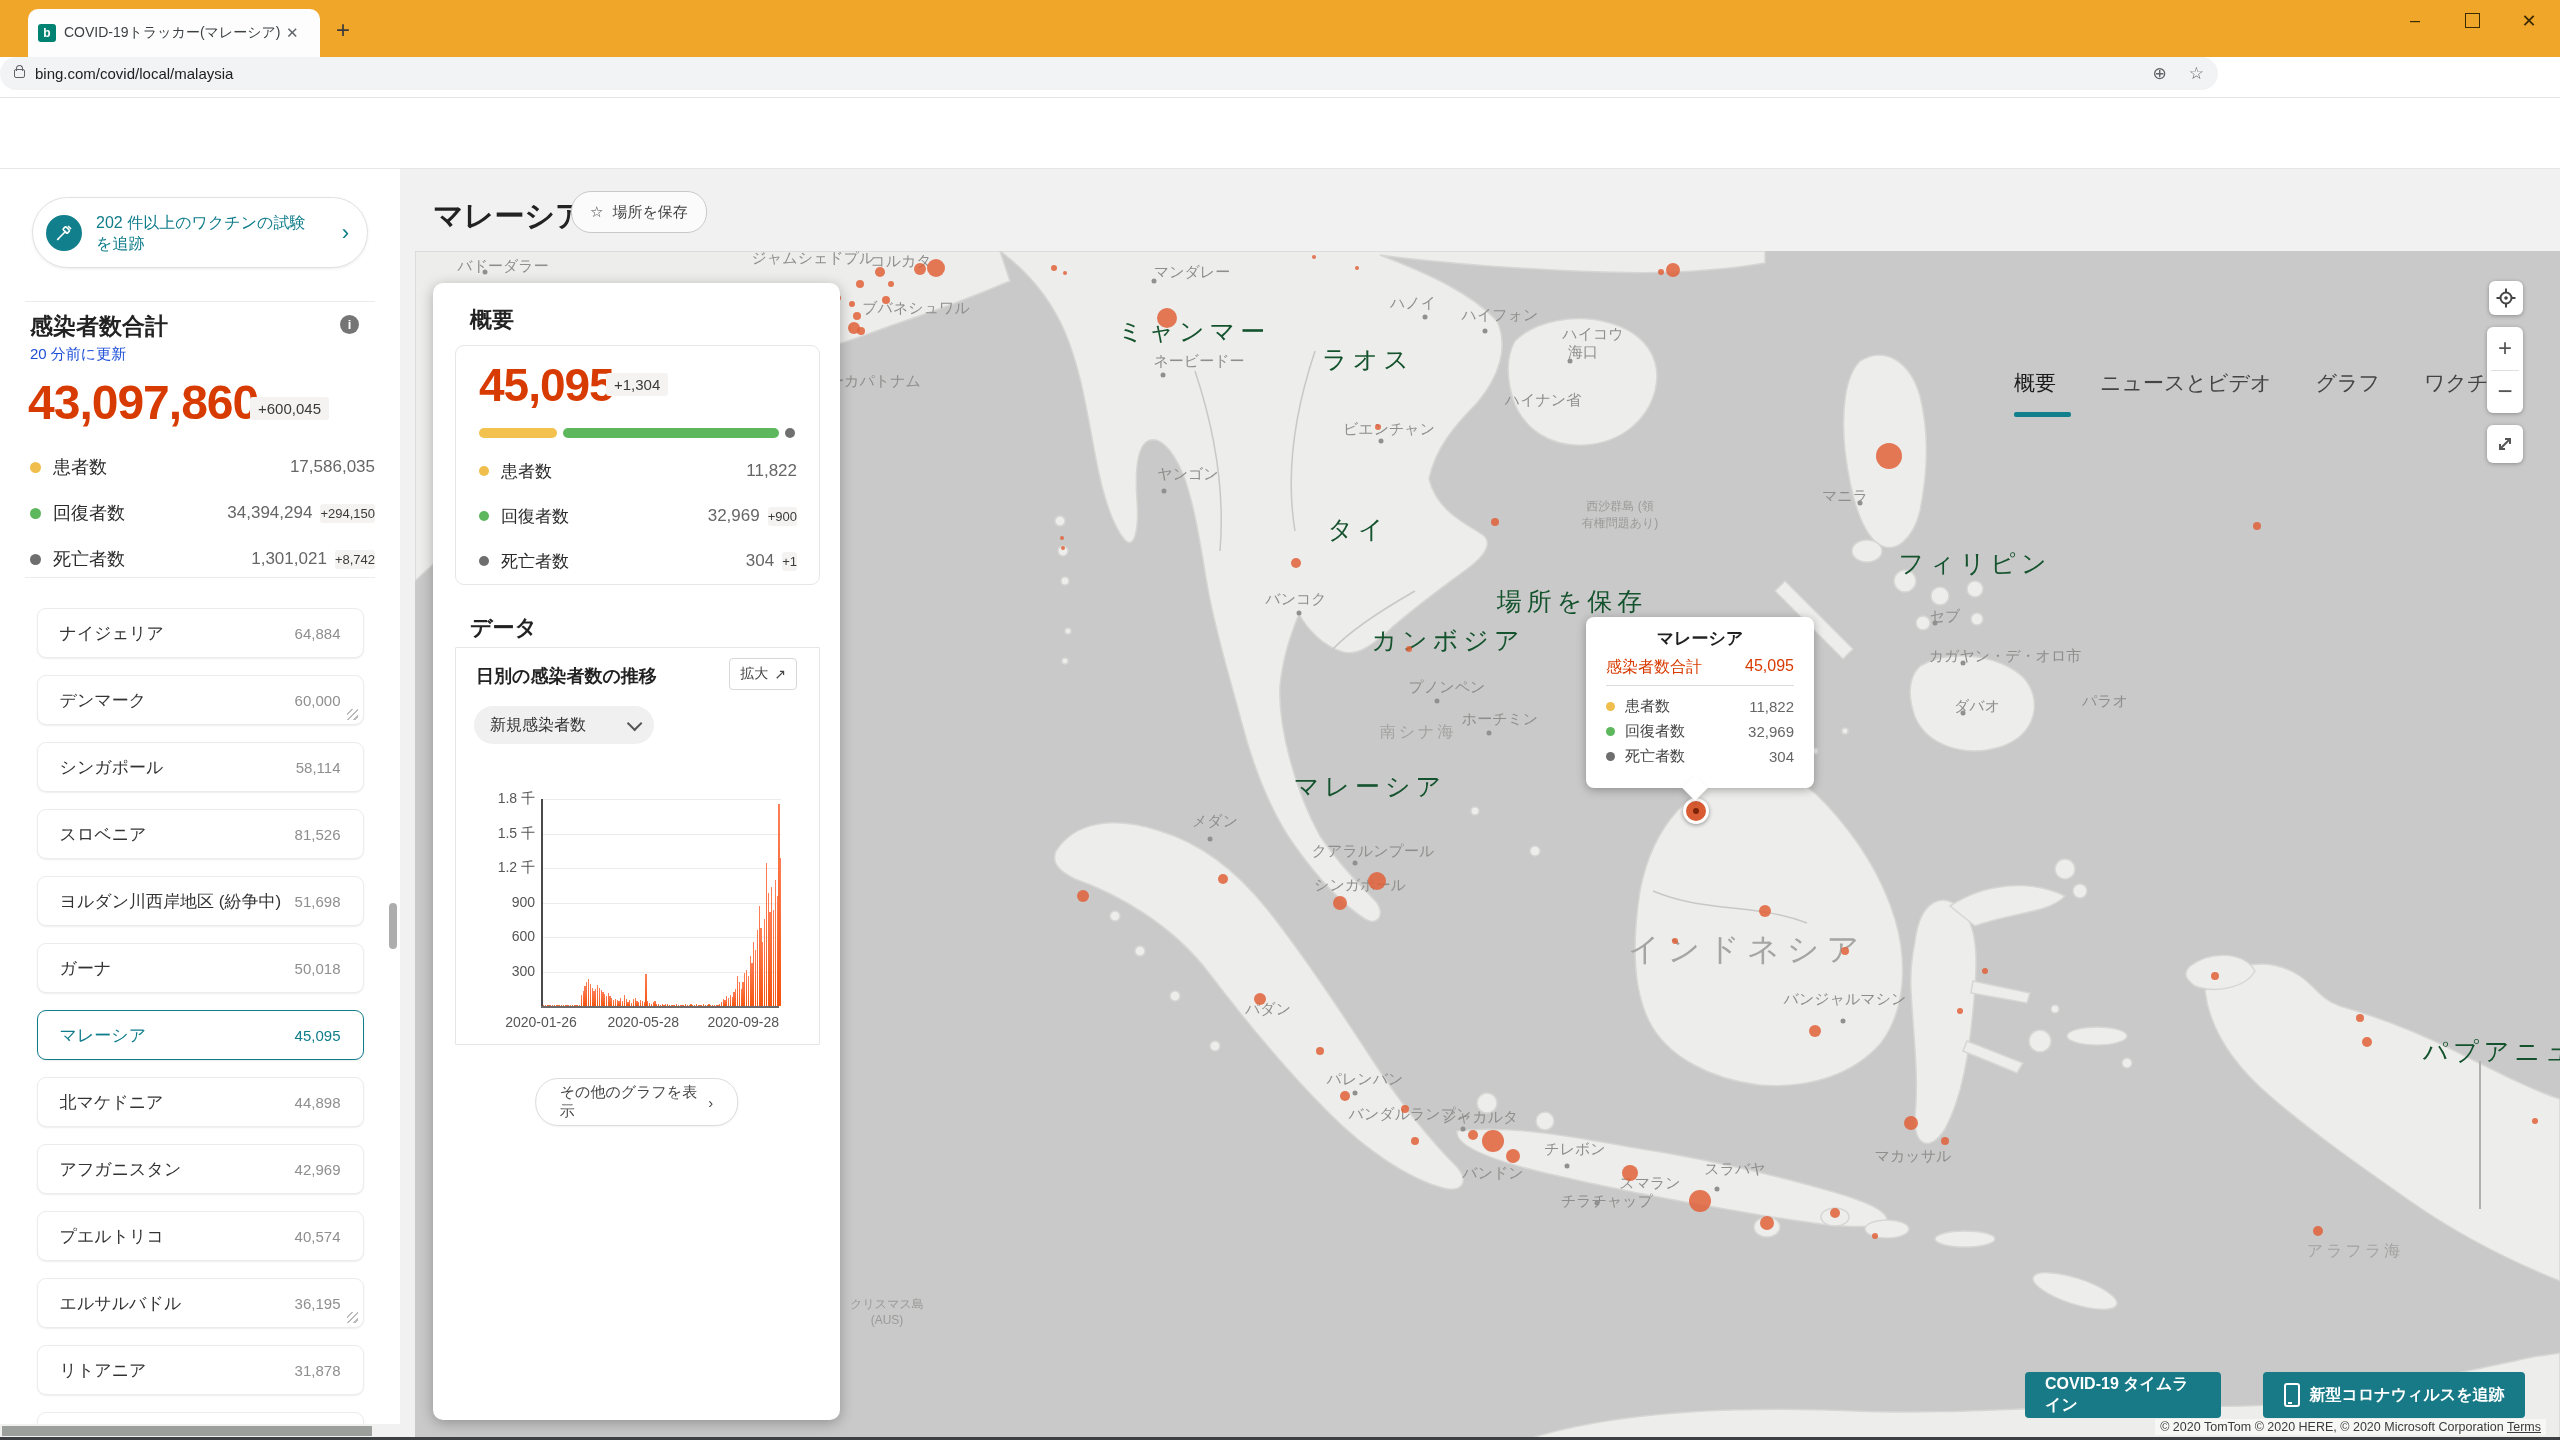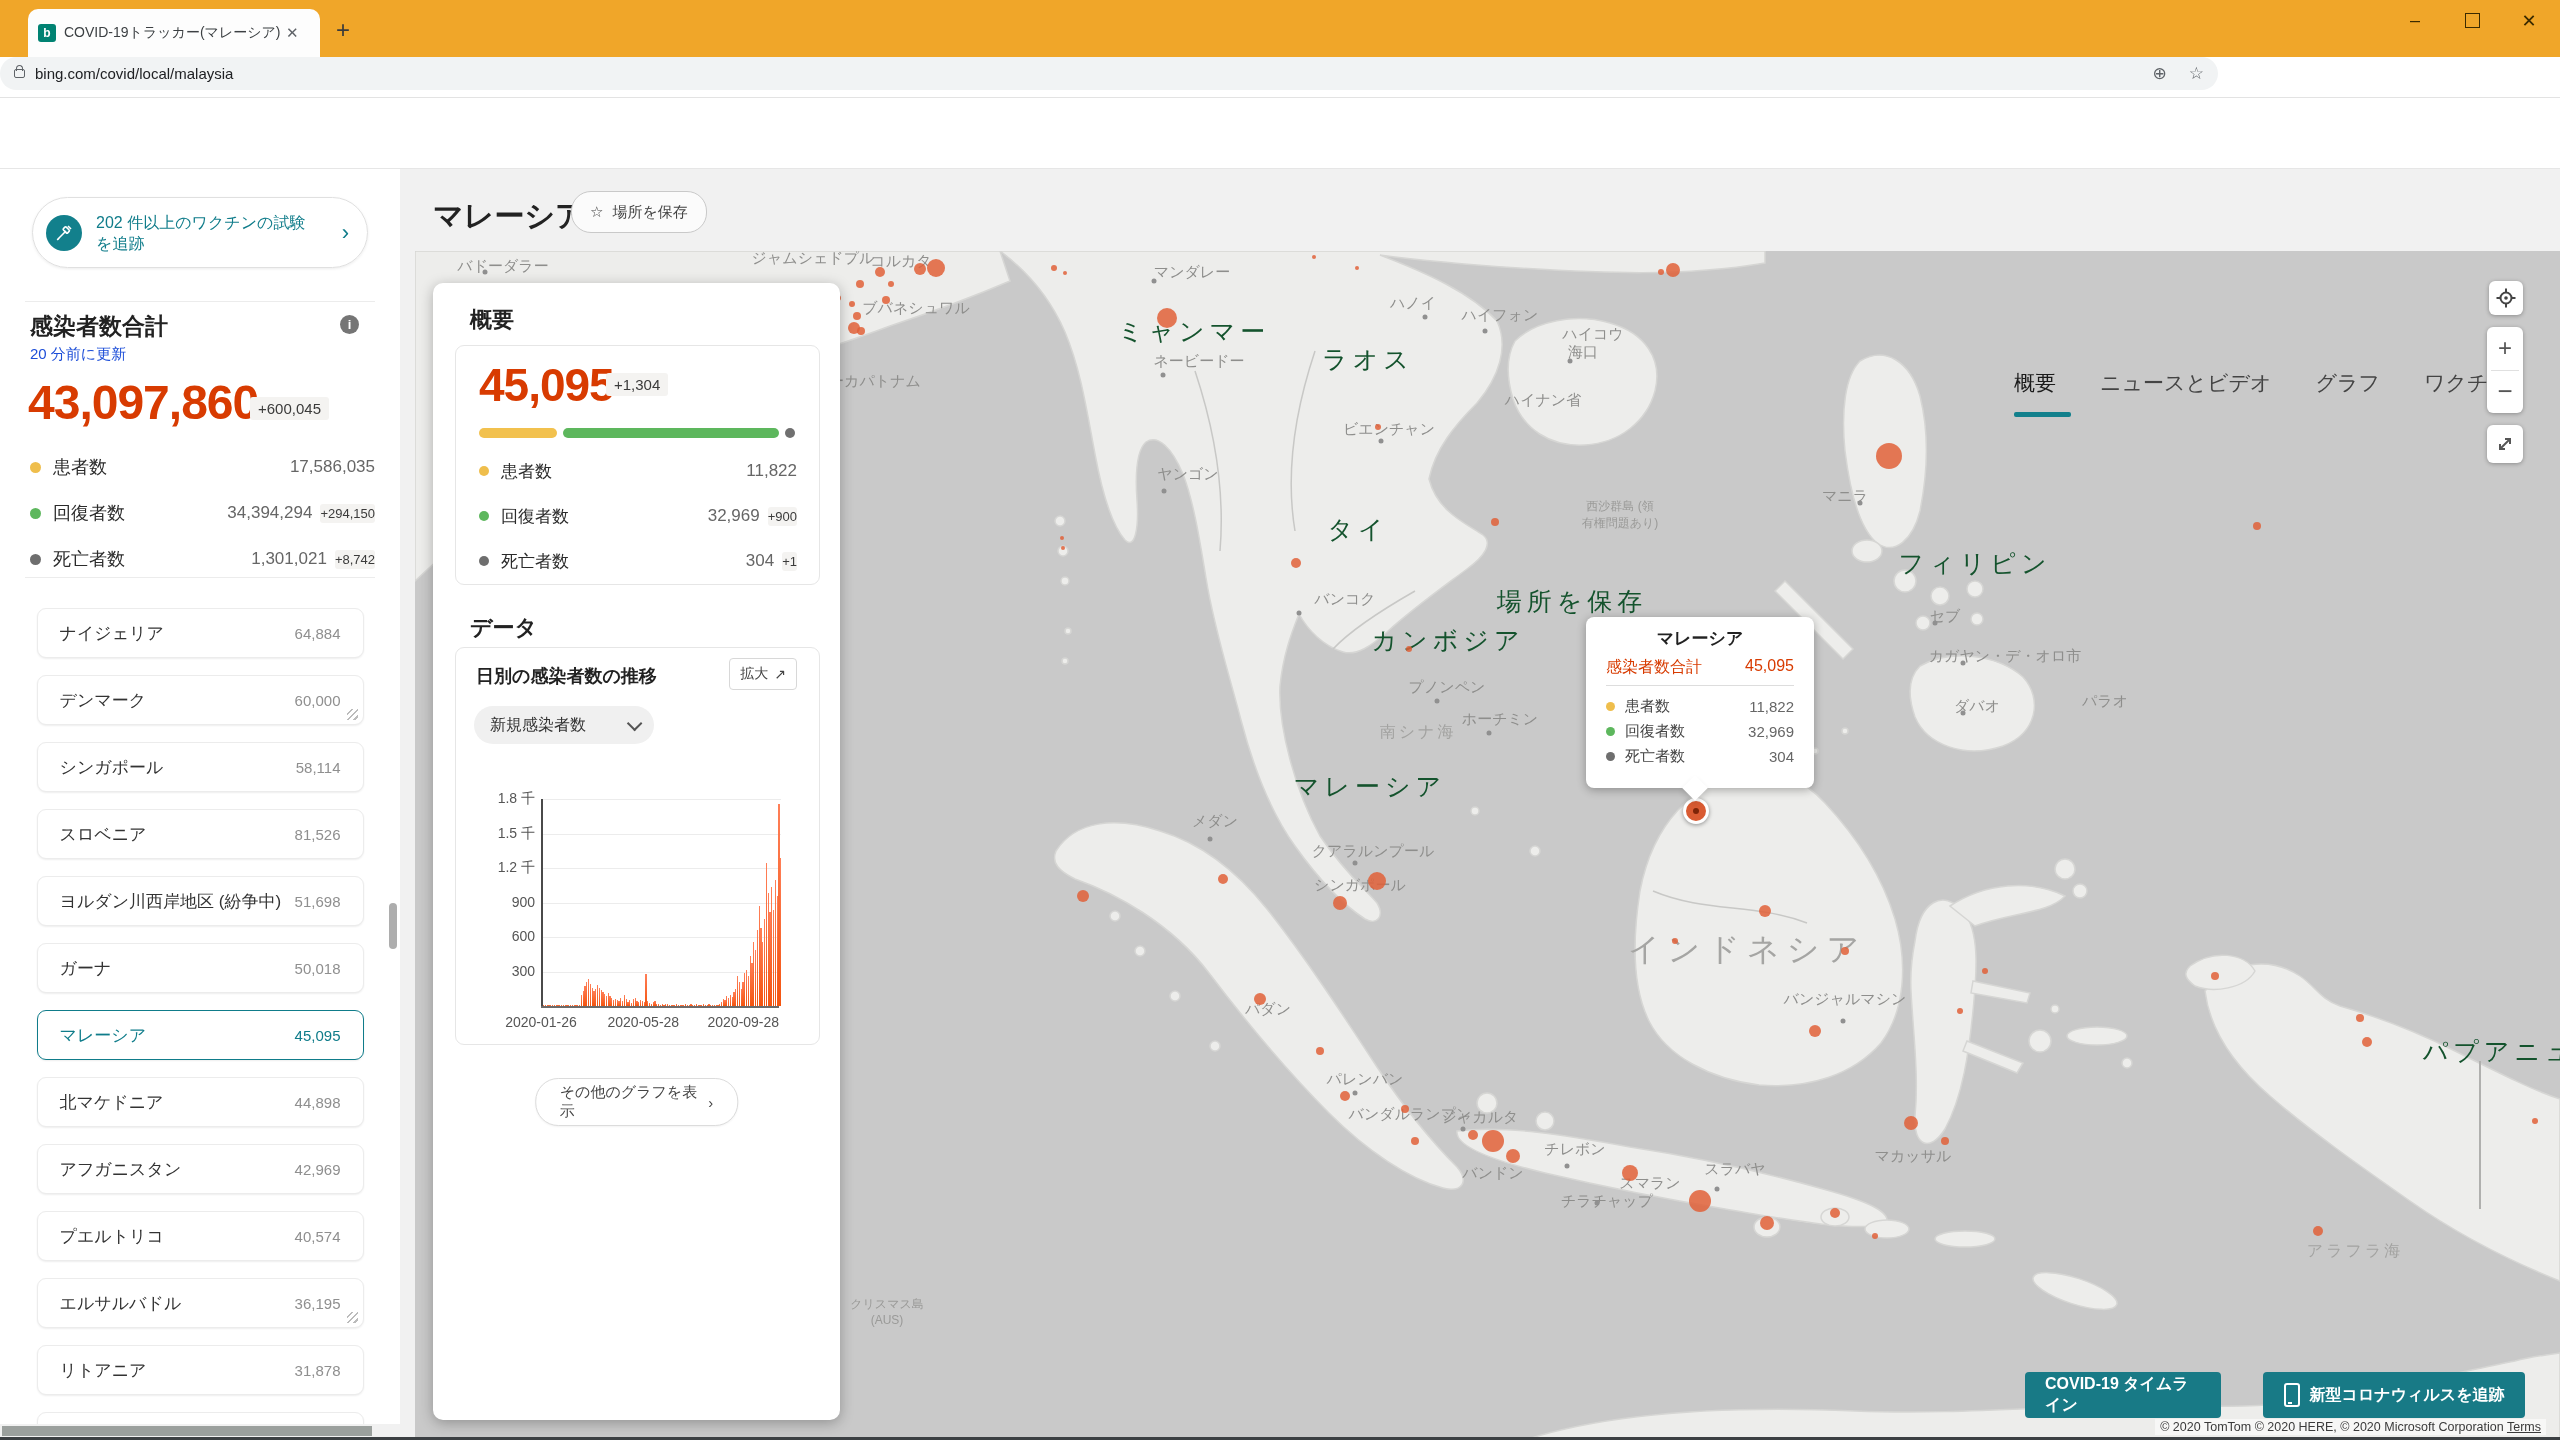--- a/index.html
+++ b/index.html
@@ -93,21 +93,21 @@
   
   .panel{left:433px;top:283px;width:407px;height:1137px;background:#fff;border-radius:10px;box-shadow:0 3px 14px rgba(0,0,0,.28);}
   .panel-h{position:absolute;left:37px;font-size:22px;font-weight:bold;color:#222;}
   .sumcard{position:absolute;left:22px;top:62px;width:363px;height:238px;border:1px solid #E6E6E6;border-radius:9px;}
   .sum-total{position:absolute;left:23px;top:12px;font-size:46px;font-weight:bold;color:#D83B01;letter-spacing:-1px;}
   .sum-badge{position:absolute;left:150px;top:27px;}
   .stackbar{position:absolute;left:23px;top:82px;width:318px;height:10px;display:flex;align-items:center;gap:6px;}
   .sb-seg{height:10px;border-radius:5px;}
   .ov-row{position:absolute;left:23px;width:318px;height:26px;display:flex;align-items:center;}
   .ov-label{font-size:17px;color:#2B2B2B;margin-left:12px;}
-  .chartcard{position:absolute;left:22px;top:364px;width:363px;height:396px;border:1px solid #E6E6E6;border-radius:9px;text-decoration:underline;}
+  .chartcard{position:absolute;left:22px;top:364px;width:363px;height:396px;border:1px solid #E6E6E6;border-radius:1px;text-decoration:underline;}
   .chart-title{position:absolute;left:20px;top:16px;font-size:18px;font-weight:bold;color:#222;}
   .expand-btn{position:absolute;right:22px;top:10px;height:30px;border:1px solid #D8D8D8;border-radius:4px;display:flex;align-items:center;padding:0 10px;gap:6px;font-size:14px;color:#444;background:#fff;}
   .dropdown{position:absolute;left:18px;top:58px;width:180px;height:38px;background:#F0F0F0;border-radius:19px;display:flex;align-items:center;padding:0 16px;box-sizing:border-box;font-size:16px;color:#333;}
   .dd-chev{margin-left:auto;width:9px;height:9px;border-right:2px solid #555;border-bottom:2px solid #555;transform:rotate(45deg) translateY(-3px);}
   .plot{position:absolute;left:85px;top:151px;width:238px;height:207px;border-left:2px solid #4A4A4A;}
   .gridline{position:absolute;left:0;width:238px;height:1px;background:#ECECEC;}
   .ylab{position:absolute;width:60px;text-align:right;font-size:14px;color:#555;}
   .bars{position:absolute;left:0;bottom:0;width:238px;height:207px;display:flex;align-items:flex-end;}
   .bar{flex:1;margin-right:0.6px;background:linear-gradient(to top,#F4540F,#FF7F58);}
   .baseline{position:absolute;left:85px;top:358px;width:238px;height:2px;background:#6B6B6B;}
@@ -388,21 +388,21 @@
           <span class="map-label lbl-sea" style="left: 1940px; top: 1000px;">アラフラ海</span>
           <span class="map-label lbl-city" style="left: 777px; top: 21px;">マンダレー</span>
           <span class="map-label lbl-city" style="left: 784px; top: 110px;">ネービードー</span>
           <span class="map-label lbl-city" style="left: 773px; top: 223px;">ヤンゴン</span>
           <span class="map-label lbl-city" style="left: 998px; top: 52px;">ハノイ</span>
           <span class="map-label lbl-city" style="left: 1085px; top: 64px;">ハイフォン</span>
           <span class="map-label lbl-city" style="left: 1178px; top: 83px;">ハイコウ</span>
           <span class="map-label lbl-city" style="left: 1168px; top: 101px;">海口</span>
           <span class="map-label lbl-city" style="left: 1128px; top: 149px;">ハイナン省</span>
           <span class="map-label lbl-city" style="left: 974px; top: 178px;">ビエンチャン</span>
-          <span class="map-label lbl-city" style="left: 930px; top: 348px;">バンコク</span>
+          <span class="map-label lbl-city" style="left: 881px; top: 348px;">バンコク</span>
           <span class="map-label lbl-city" style="left: 1032px; top: 436px;">プノンペン</span>
           <span class="map-label lbl-city" style="left: 1085px; top: 468px;">ホーチミン</span>
           <span class="map-label lbl-city" style="left: 486px; top: 10px;">コルカタ</span>
           <span class="map-label lbl-city" style="left: 501px; top: 57px;">ブバネシュワル</span>
           <span class="map-label lbl-city" style="left: 460px; top: 130px;">ーカパトナム</span>
           <span class="map-label lbl-city" style="left: 398px; top: 7px;">ジャムシェドプル</span>
           <span class="map-label lbl-city" style="left: 88px; top: 15px;">バドーダラー</span>
           <span class="map-label lbl-city" style="left: 800px; top: 570px;">メダン</span>
           <span class="map-label lbl-city" style="left: 958px; top: 600px;">クアラルンプール</span>
           <span class="map-label lbl-city" style="left: 945px; top: 634px;">シンガポール</span>

